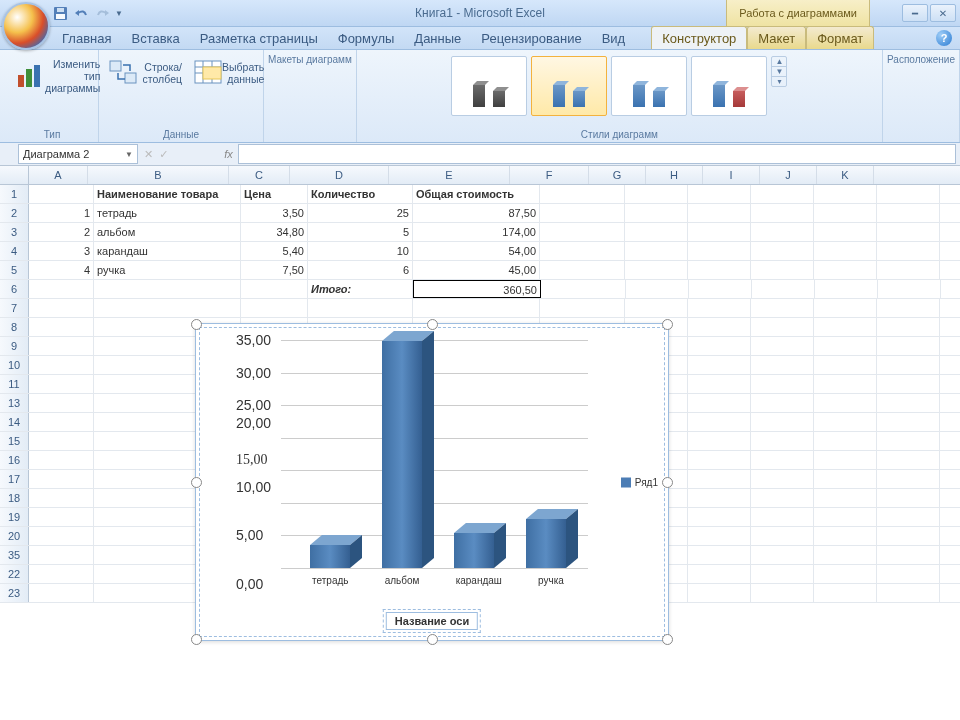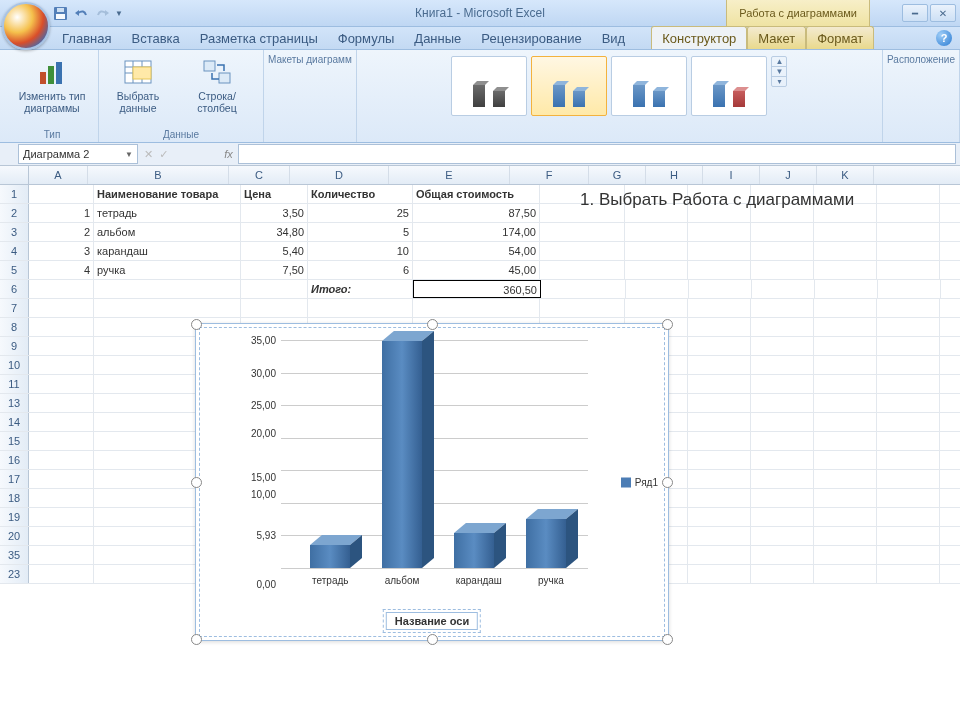--- a/index.html
+++ b/index.html
@@ -16,21 +16,21 @@
   .tabs{height:22px;background:linear-gradient(#d2e4f9,#c3d9f3);display:flex;align-items:flex-end;padding-left:52px;border-bottom:1px solid #9dbde0;position:relative}
   .tab{padding:4px 10px 3px;color:#3b5b82;font-size:13px;cursor:default}
   .tab.context{background:linear-gradient(#f3ead0,#e9d98c);color:#6b5a1c;border:1px solid #c9bb7c;border-bottom:none;border-radius:3px 3px 0 0}
   .tab.context.active{background:#eef2f6}
   .help-icon{position:absolute;right:8px;top:3px;width:16px;height:16px;border-radius:50%;background:radial-gradient(circle at 30% 30%,#9ecdf7,#2b7cd3);color:#fff;display:flex;align-items:center;justify-content:center;font-size:11px;font-weight:bold}
   
   .ribbon{height:92px;background:linear-gradient(#eef5fc,#dce9f8);border-bottom:1px solid #9dbde0;display:flex;padding-left:6px;position:relative}
   .rgroup{display:flex;flex-direction:column;border-right:1px solid #c0d4ea;padding:2px 4px 0;align-items:center}
   .rgroup-body{display:flex;gap:2px;flex:1;align-items:flex-start}
   .rgroup-label{font-size:10px;color:#5a7aa0;text-align:center;padding:2px 0;width:100%}
-  .big-btn{display:flex;flex-direction:column;align-items:center;padding:3px 4px;border:1px solid transparent;border-radius:3px;width:74px;text-align:center;line-height:1.15}
+  .big-btn{display:flex;flex-direction:row;align-items:center;padding:3px 4px;border:1px solid transparent;border-radius:3px;width:74px;text-align:right;line-height:1.15}
   .big-btn.hl{background:linear-gradient(#fff3cf,#ffe08a);border:1px solid #e6c659}
   .big-btn .lbl{font-size:10.5px;margin-top:2px;color:#3b5b82}
   .ico-box{width:32px;height:32px;display:flex;align-items:center;justify-content:center}
   .chart-styles{display:flex;gap:4px;padding:4px}
   .style-thumb{width:74px;height:50px;background:#fff;border:1px solid #b9cde3;border-radius:2px;display:flex;align-items:flex-end;justify-content:center;gap:8px;padding-bottom:8px}
   .style-thumb.sel{border:1px solid #f3b23e;background:linear-gradient(#fff7e3,#ffe9a8)}
   .bar3d{width:12px;background:linear-gradient(#6a97c7,#3a72b0);position:relative}
   .bar3d::after{content:"";position:absolute;top:-4px;left:0;width:100%;height:4px;background:#8fb5dc;transform:skewX(-45deg);transform-origin:bottom left}
   .bar3d.d{background:linear-gradient(#6b6b6b,#3f3f3f)}
   .bar3d.d::after{background:#8f8f8f}
@@ -56,21 +56,21 @@
   
   .cA{width:58px}.cB{width:140px}.cC{width:60px}.cD{width:98px}.cE{width:120px}.cF{width:78px}.cG{width:56px}.cH{width:56px}.cI{width:56px}.cJ{width:56px}.cK{width:56px}
   
   .annot{position:absolute;left:580px;top:24px;font-size:17px;font-family:Arial}
   
   .chartbox{position:absolute;left:195px;top:157px;width:472px;height:316px;background:#fff;border:1px solid #9dbde0;box-shadow:0 1px 4px rgba(0,0,0,.15)}
   .chartbox::before{content:"";position:absolute;inset:3px;border:1px dashed #9dbde0;pointer-events:none}
   .handle{width:9px;height:9px;position:absolute;background:#fff;border:1px solid #888;border-radius:50%}
   .plot{position:absolute;left:40px;top:16px;right:80px;bottom:72px}
   .ygrid{position:absolute;left:45px;right:0;border-top:1px solid #ccc;font-size:10px}
-  .ylab{position:absolute;left:0;width:40px;text-align:right;font-size:10px;transform:translateY(-50%)}
+  .ylab{position:absolute;left:0;width:40px;font-size:14px;transform:translateY(-50%)}
   .bars{position:absolute;left:58px;right:6px;bottom:0;top:0;display:flex;align-items:flex-end;justify-content:space-around}
   .bar-col{width:40px;position:relative}
   .bar-front{width:100%;background:linear-gradient(to right,#3f6fa3 0%,#5a8cc2 50%,#345f91 100%);position:absolute;bottom:0}
   .bar-top{position:absolute;width:100%;height:10px;background:#7da6d0;transform:skewX(-50deg);transform-origin:bottom left;top:-10px}
   .bar-side{position:absolute;right:-12px;bottom:0;width:12px;background:#2c547f;transform:skewY(-40deg);transform-origin:bottom left}
   .xlabels{position:absolute;left:58px;right:6px;bottom:-18px;display:flex;justify-content:space-around;font-size:10px}
   .axis-title{position:absolute;left:50%;bottom:10px;transform:translateX(-50%);font-size:11px;font-weight:bold;padding:2px 8px;border:1px solid #9dbde0;background:#fff}
   .axis-title::after{content:"";position:absolute;inset:-4px;border:1px dashed #9dbde0}
   .legend{position:absolute;right:10px;top:50%;transform:translateY(-50%);font-size:10px;display:flex;align-items:center;gap:4px}
   .legend-sw{width:10px;height:10px;background:#4c7db5}
@@ -139,42 +139,42 @@
             </svg>
           </div>
         <div class="lbl">Изменить тип диаграммы</div>
       </div>
     </div>
     <div class="rgroup-label">Тип</div>
   </div>
 
   <div class="rgroup">
     <div class="rgroup-body">
+      <div class="big-btn">
+        <div class="ico-box">
+            <svg width="30" height="26">
+              <rect x="2" y="2" width="11" height="10" fill="#dceaf7" stroke="#6b93bf"></rect>
+              <rect x="17" y="14" width="11" height="10" fill="#dceaf7" stroke="#6b93bf"></rect>
+              <path d="M15 6 L22 6 L22 12 M17 20 L10 20 L10 14" stroke="#3a72b0" fill="none" stroke-width="1.5"></path>
+            </svg>
+          </div>
+        <div class="lbl">Строка/столбец</div>
+      </div>
       <div class="big-btn" style="width:60px">
         <div class="ico-box">
             <svg width="28" height="24">
               <rect x="1" y="1" width="26" height="22" fill="#fff" stroke="#6b93bf"></rect>
               <line x1="1" y1="7" x2="27" y2="7" stroke="#6b93bf"></line>
               <line x1="1" y1="13" x2="27" y2="13" stroke="#6b93bf"></line>
               <line x1="9" y1="1" x2="9" y2="23" stroke="#6b93bf"></line>
               <line x1="18" y1="1" x2="18" y2="23" stroke="#6b93bf"></line>
               <rect x="9" y="7" width="18" height="12" fill="#ffe9a8" stroke="#e6c659"></rect>
             </svg>
           </div>
         <div class="lbl">Выбрать данные</div>
-      </div>
-      <div class="big-btn">
-        <div class="ico-box">
-            <svg width="30" height="26">
-              <rect x="2" y="2" width="11" height="10" fill="#dceaf7" stroke="#6b93bf"></rect>
-              <rect x="17" y="14" width="11" height="10" fill="#dceaf7" stroke="#6b93bf"></rect>
-              <path d="M15 6 L22 6 L22 12 M17 20 L10 20 L10 14" stroke="#3a72b0" fill="none" stroke-width="1.5"></path>
-            </svg>
-          </div>
-        <div class="lbl">Строка/столбец</div>
       </div>
     </div>
     <div class="rgroup-label">Данные</div>
   </div>
 
   <div class="rgroup">
     <div class="rgroup-label">Макеты диаграмм</div>
   </div>
 
   <div class="rgroup" style="flex:1">
@@ -194,20 +194,21 @@
       <div class="style-thumb">
           <div class="bar3d" style="height:22px"></div>
           <div class="bar3d r" style="height:16px"></div>
         </div>
       <div style="width:14px;display:flex;flex-direction:column;border:1px solid #b9cde3;border-radius:2px">
         <div style="flex:1;text-align:center;font-size:8px;color:#5a7aa0">▲</div>
         <div style="flex:1;text-align:center;font-size:8px;color:#5a7aa0;border-top:1px solid #b9cde3">▼</div>
         <div style="flex:1;text-align:center;font-size:8px;color:#5a7aa0;border-top:1px solid #b9cde3">▾</div>
       </div>
     </div>
+    <div class="rgroup-label">Стили диаграмм</div>
   </div>
 
   <div class="rgroup">
     <div class="rgroup-label">Расположение</div>
   </div>
 </div>
 
 <div class="fxbar">
   <div class="namebox">
       <span>Диаграмма 2</span>
@@ -509,58 +510,71 @@
         <div class="cell cD"></div>
         <div class="cell cE"></div>
         <div class="cell cF"></div>
         <div class="cell cG"></div>
         <div class="cell cH"></div>
         <div class="cell cI"></div>
         <div class="cell cJ"></div>
         <div class="cell cK"></div>
       </div>
       <div class="row">
+        <div class="rh">22</div>
+        <div class="cell cA"></div>
+        <div class="cell cB"></div>
+        <div class="cell cC"></div>
+        <div class="cell cD"></div>
+        <div class="cell cE"></div>
+        <div class="cell cF"></div>
+        <div class="cell cG"></div>
+        <div class="cell cH"></div>
+        <div class="cell cI"></div>
+        <div class="cell cJ"></div>
+        <div class="cell cK"></div>
+      </div>
+      <div class="row">
         <div class="rh">23</div>
         <div class="cell cA"></div>
         <div class="cell cB"></div>
         <div class="cell cC"></div>
         <div class="cell cD"></div>
         <div class="cell cE"></div>
         <div class="cell cF"></div>
         <div class="cell cG"></div>
         <div class="cell cH"></div>
         <div class="cell cI"></div>
         <div class="cell cJ"></div>
         <div class="cell cK"></div>
       </div>
     </div>
 
-  <div class="annot">1. Выбрать Работа с диаграммами</div>
 
   <div class="chartbox">
     <div class="handle" style="left:-5px;top:-5px"></div>
     <div class="handle" style="right:-5px;top:-5px"></div>
     <div class="handle" style="left:-5px;bottom:-5px"></div>
     <div class="handle" style="right:-5px;bottom:-5px"></div>
     <div class="handle" style="left:50%;top:-5px;margin-left:-5px"></div>
     <div class="handle" style="left:50%;bottom:-5px;margin-left:-5px"></div>
     <div class="handle" style="top:50%;left:-5px;margin-top:-5px"></div>
     <div class="handle" style="top:50%;right:-5px;margin-top:-5px"></div>
 
     <div class="plot" id="plot">
         <div class="ygrid" style="top: 228px;"></div>
         <div class="ylab" style="top: 244px;">0,00</div>
         <div class="ygrid" style="top: 195.429px;"></div>
-        <div class="ylab" style="top: 195.429px;">5,93</div>
+        <div class="ylab" style="top: 195.429px;">5,00</div>
         <div class="ygrid" style="top: 162.857px;"></div>
-        <div class="ylab" style="top: 154px;">10,00</div>
+        <div class="ylab" style="top: 147px;">10,00</div>
         <div class="ygrid" style="top: 130.286px;"></div>
-        <div class="ylab" style="top: 137px;">15,00</div>
+        <div class="ylab" style="top: 120px; font-family: Liberation Serif, serif;">15,00</div>
         <div class="ygrid" style="top: 97.7143px;"></div>
-        <div class="ylab" style="top: 93px;">20,00</div>
+        <div class="ylab" style="top: 83px;">20,00</div>
         <div class="ygrid" style="top: 65.1429px;"></div>
         <div class="ylab" style="top: 65.1429px;">25,00</div>
         <div class="ygrid" style="top: 32.5714px;"></div>
         <div class="ylab" style="top: 32.5714px;">30,00</div>
         <div class="ygrid" style="top: 0px;"></div>
         <div class="ylab" style="top: 0px;">35,00</div>
         <div class="bars">
           <div class="bar-col">
             <div class="bar-front" style="height: 22.8px;">
               <div class="bar-top"></div>

